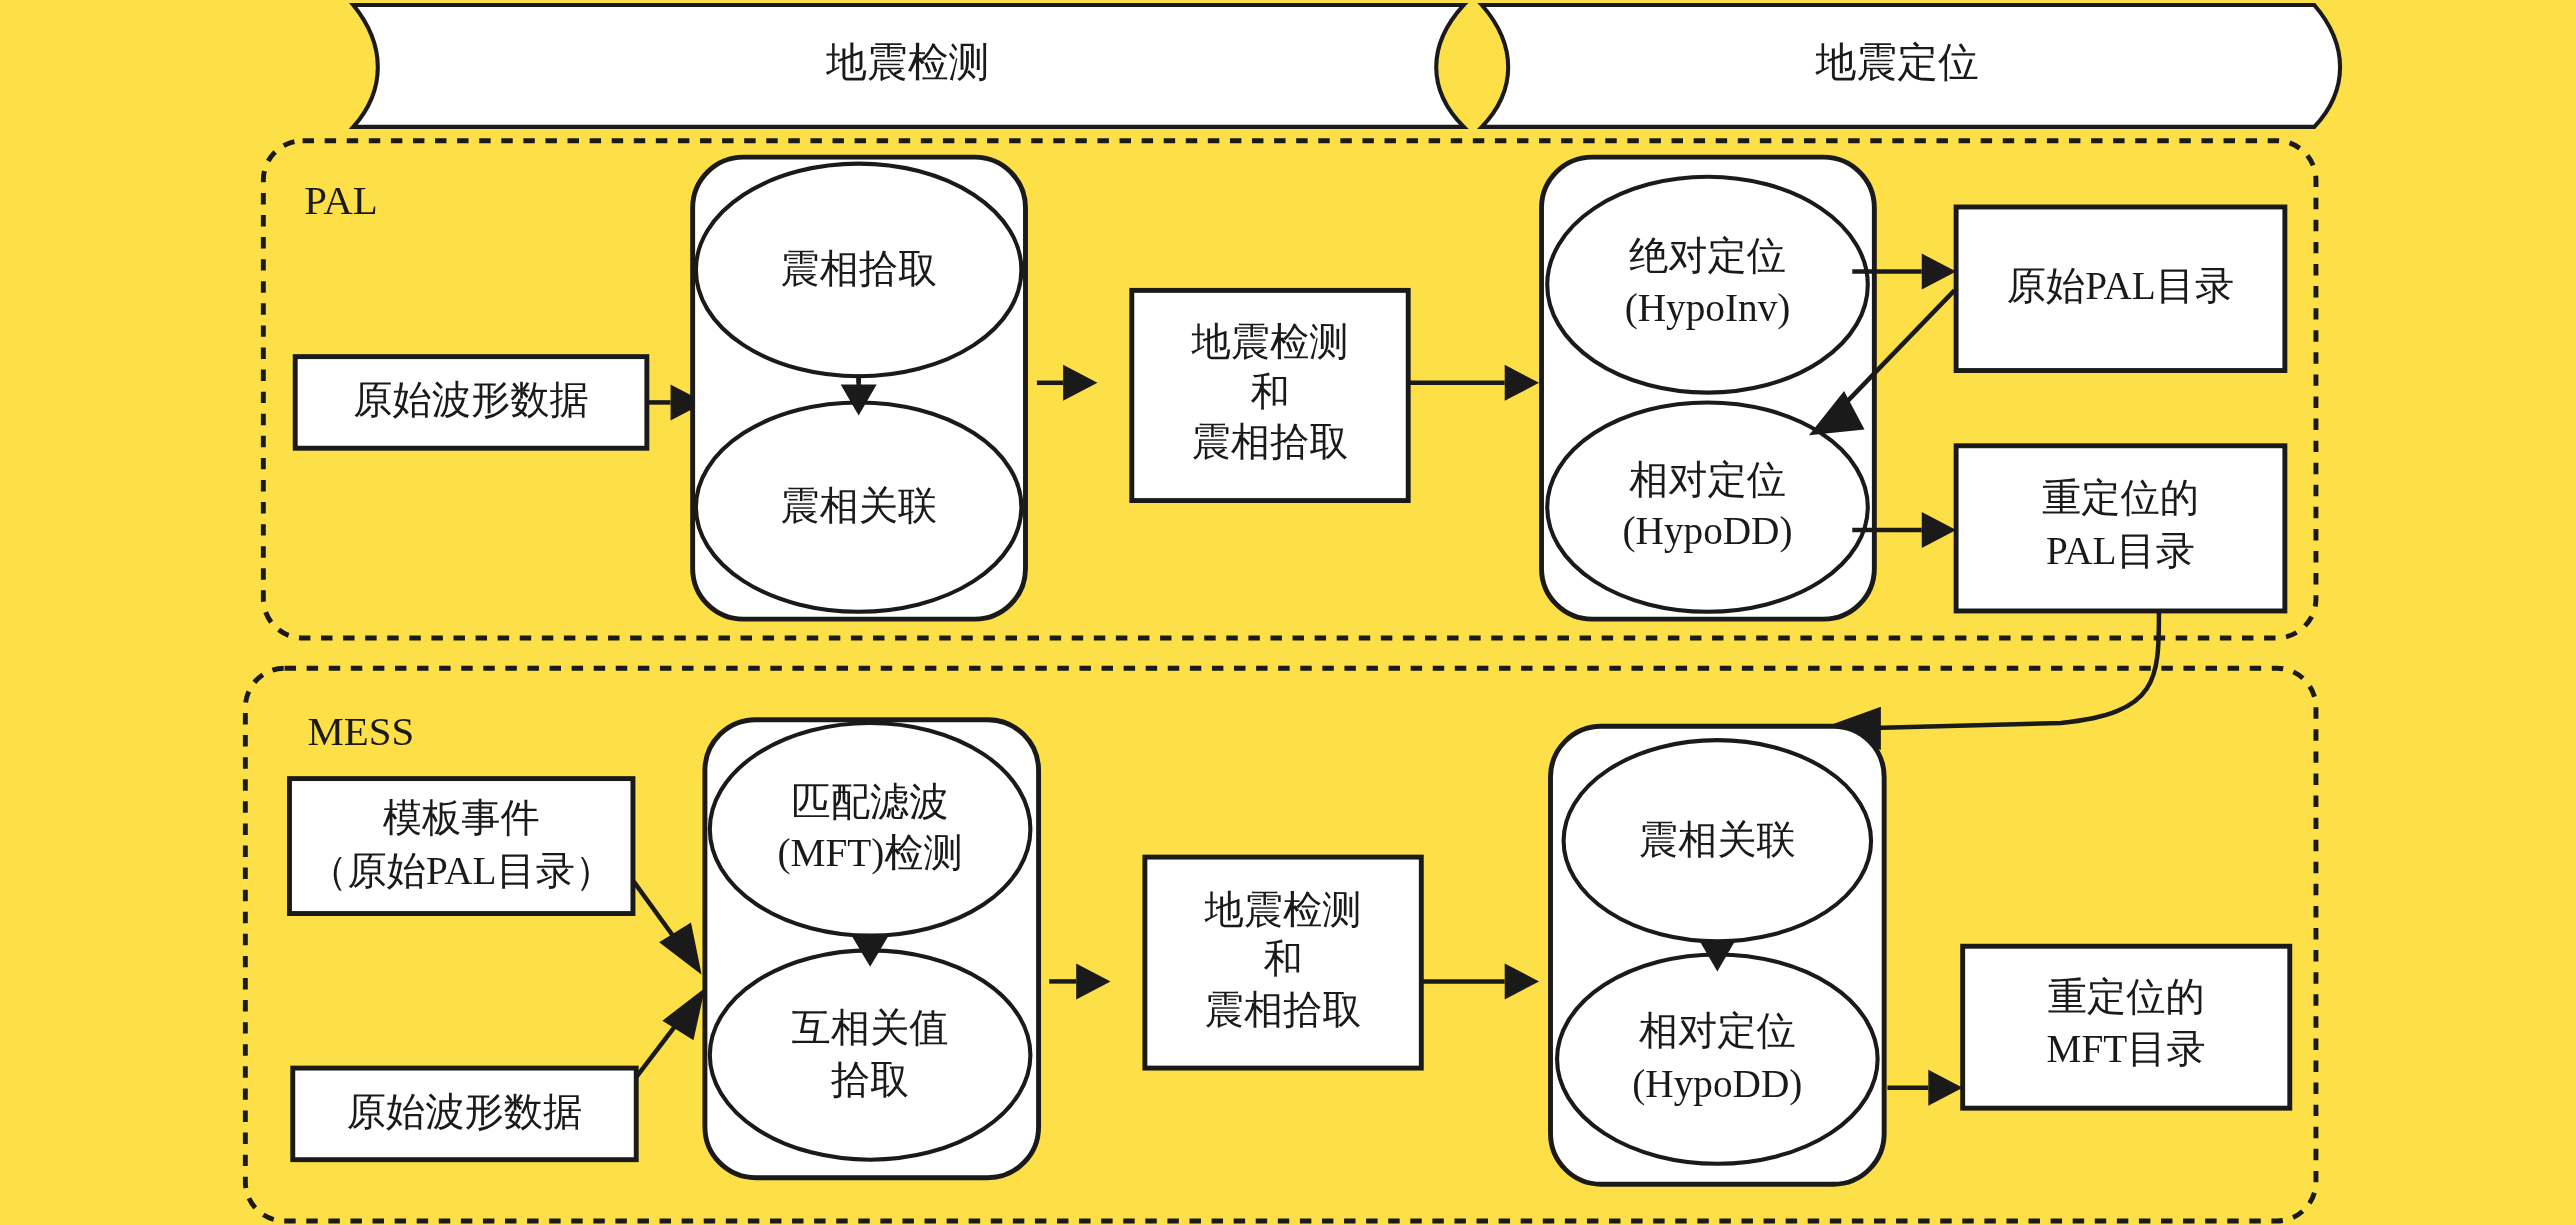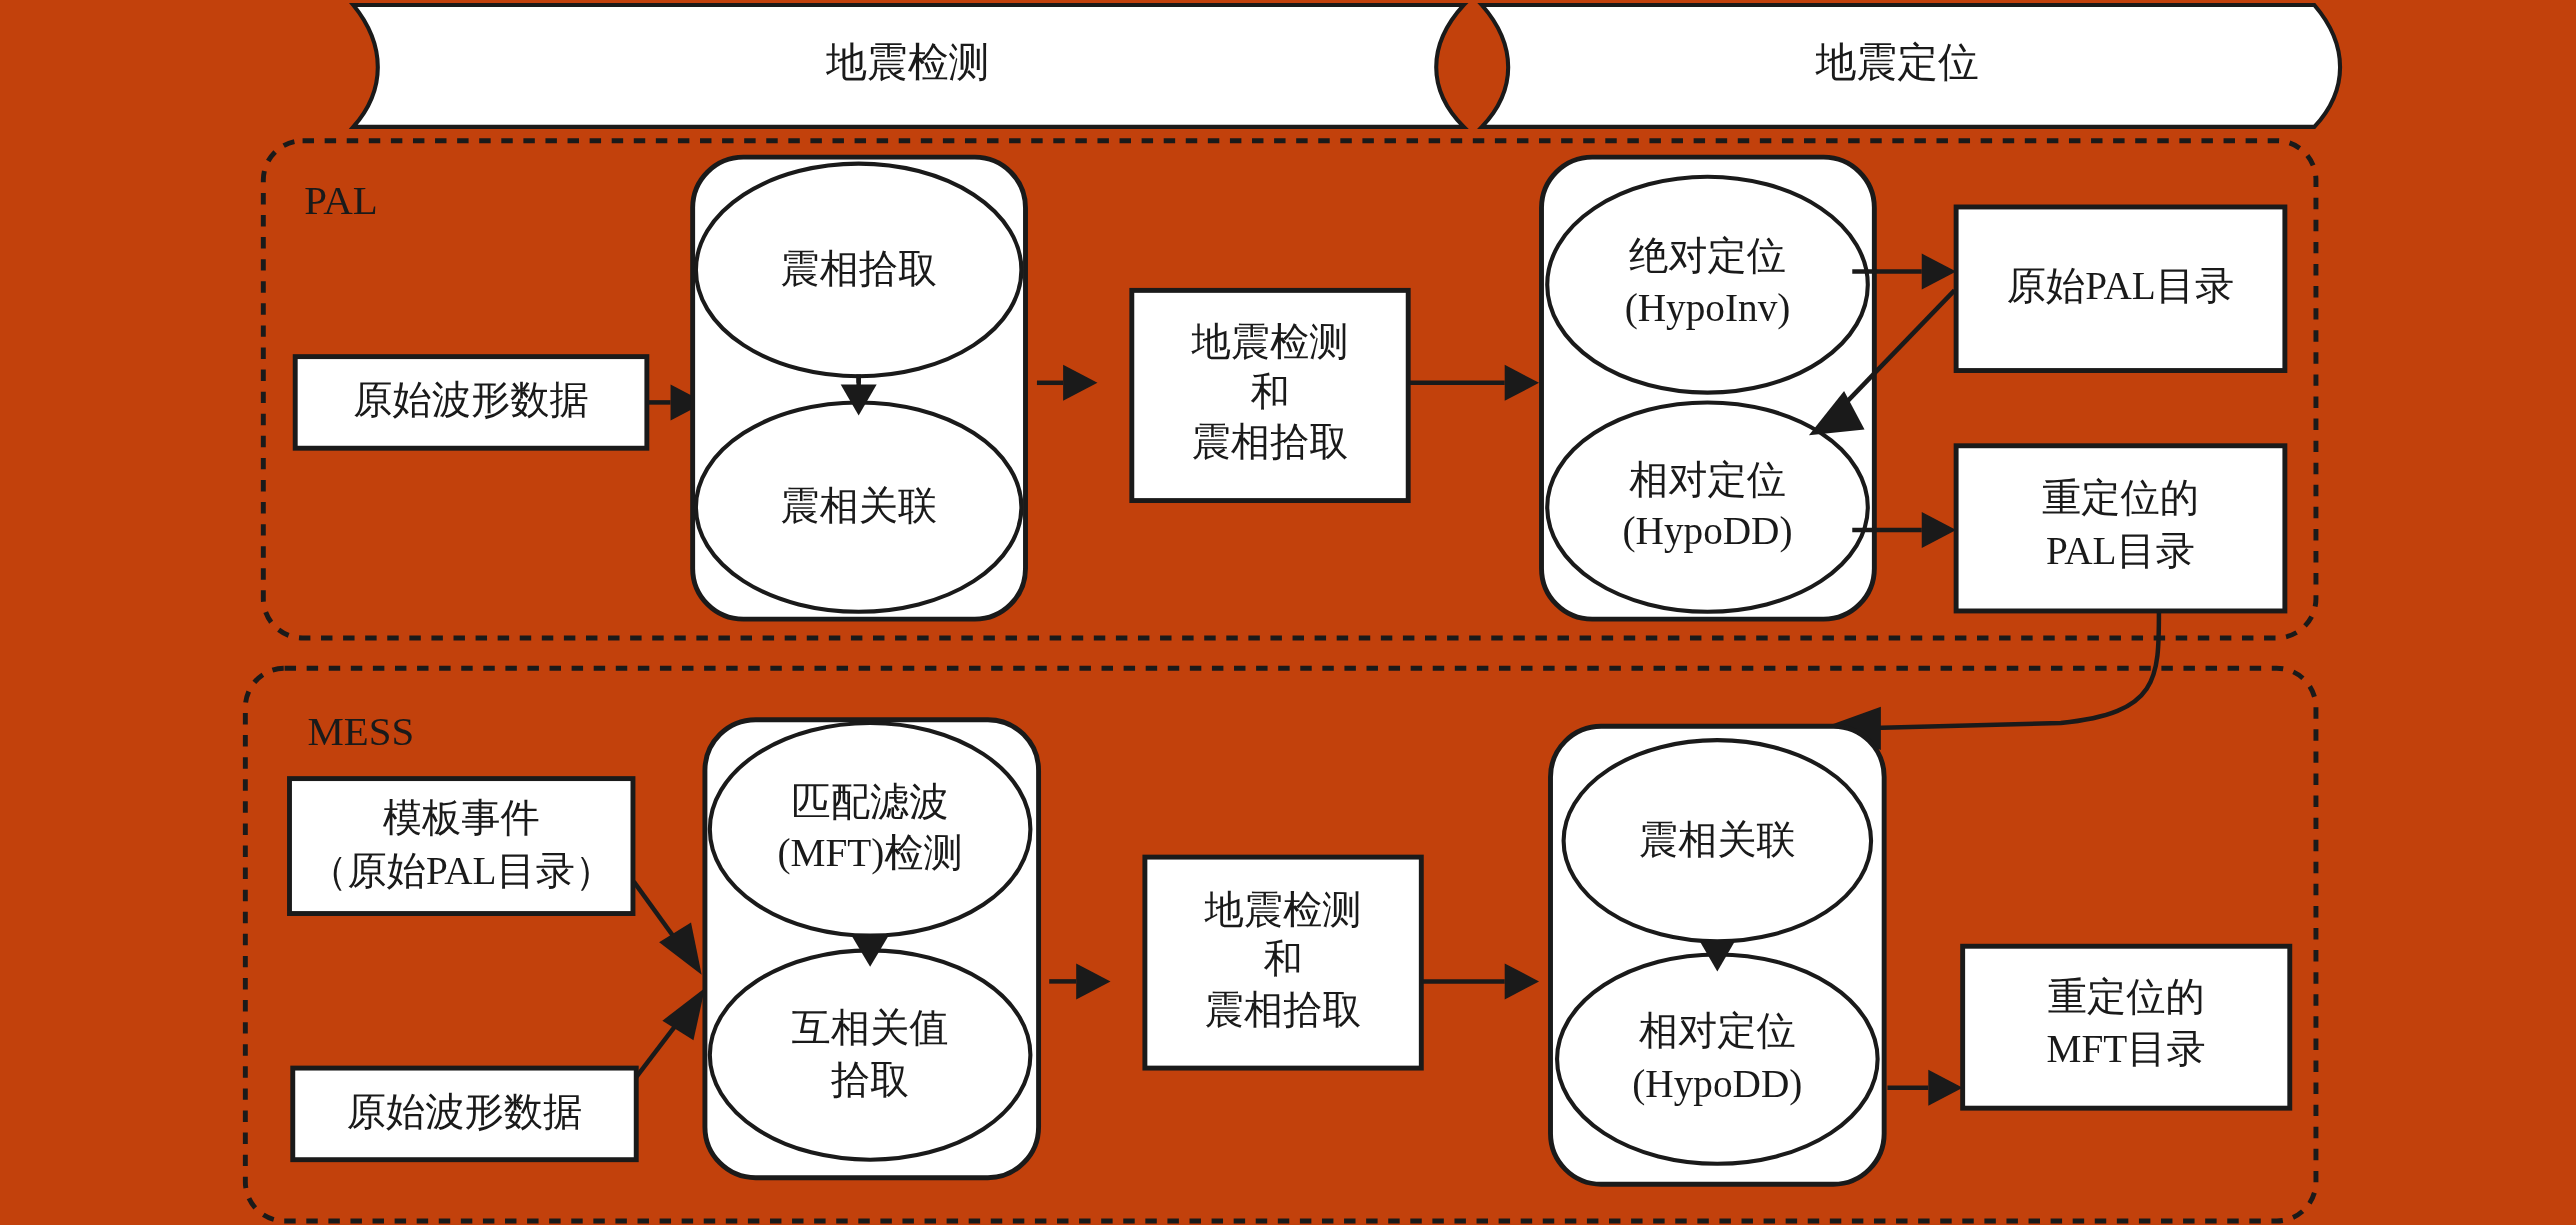--- a/index.html
+++ b/index.html
@@ -7,21 +7,21 @@
     padding: 0;
     background: #ffffff;
   }
   body {
     font-family: "Liberation Serif", "DejaVu Serif", serif;
   }
   #canvas-root {
     position: relative;
     width: 2576px;
     height: 1226px;
-    background: #c2410c;
+    background: #fde047;
     overflow: hidden;
   }
   svg.diagram {
     display: block;
     width: 2576px;
     height: 1226px;
   }
   .stroke {
     fill: none;
     stroke: #1a1a1a;

